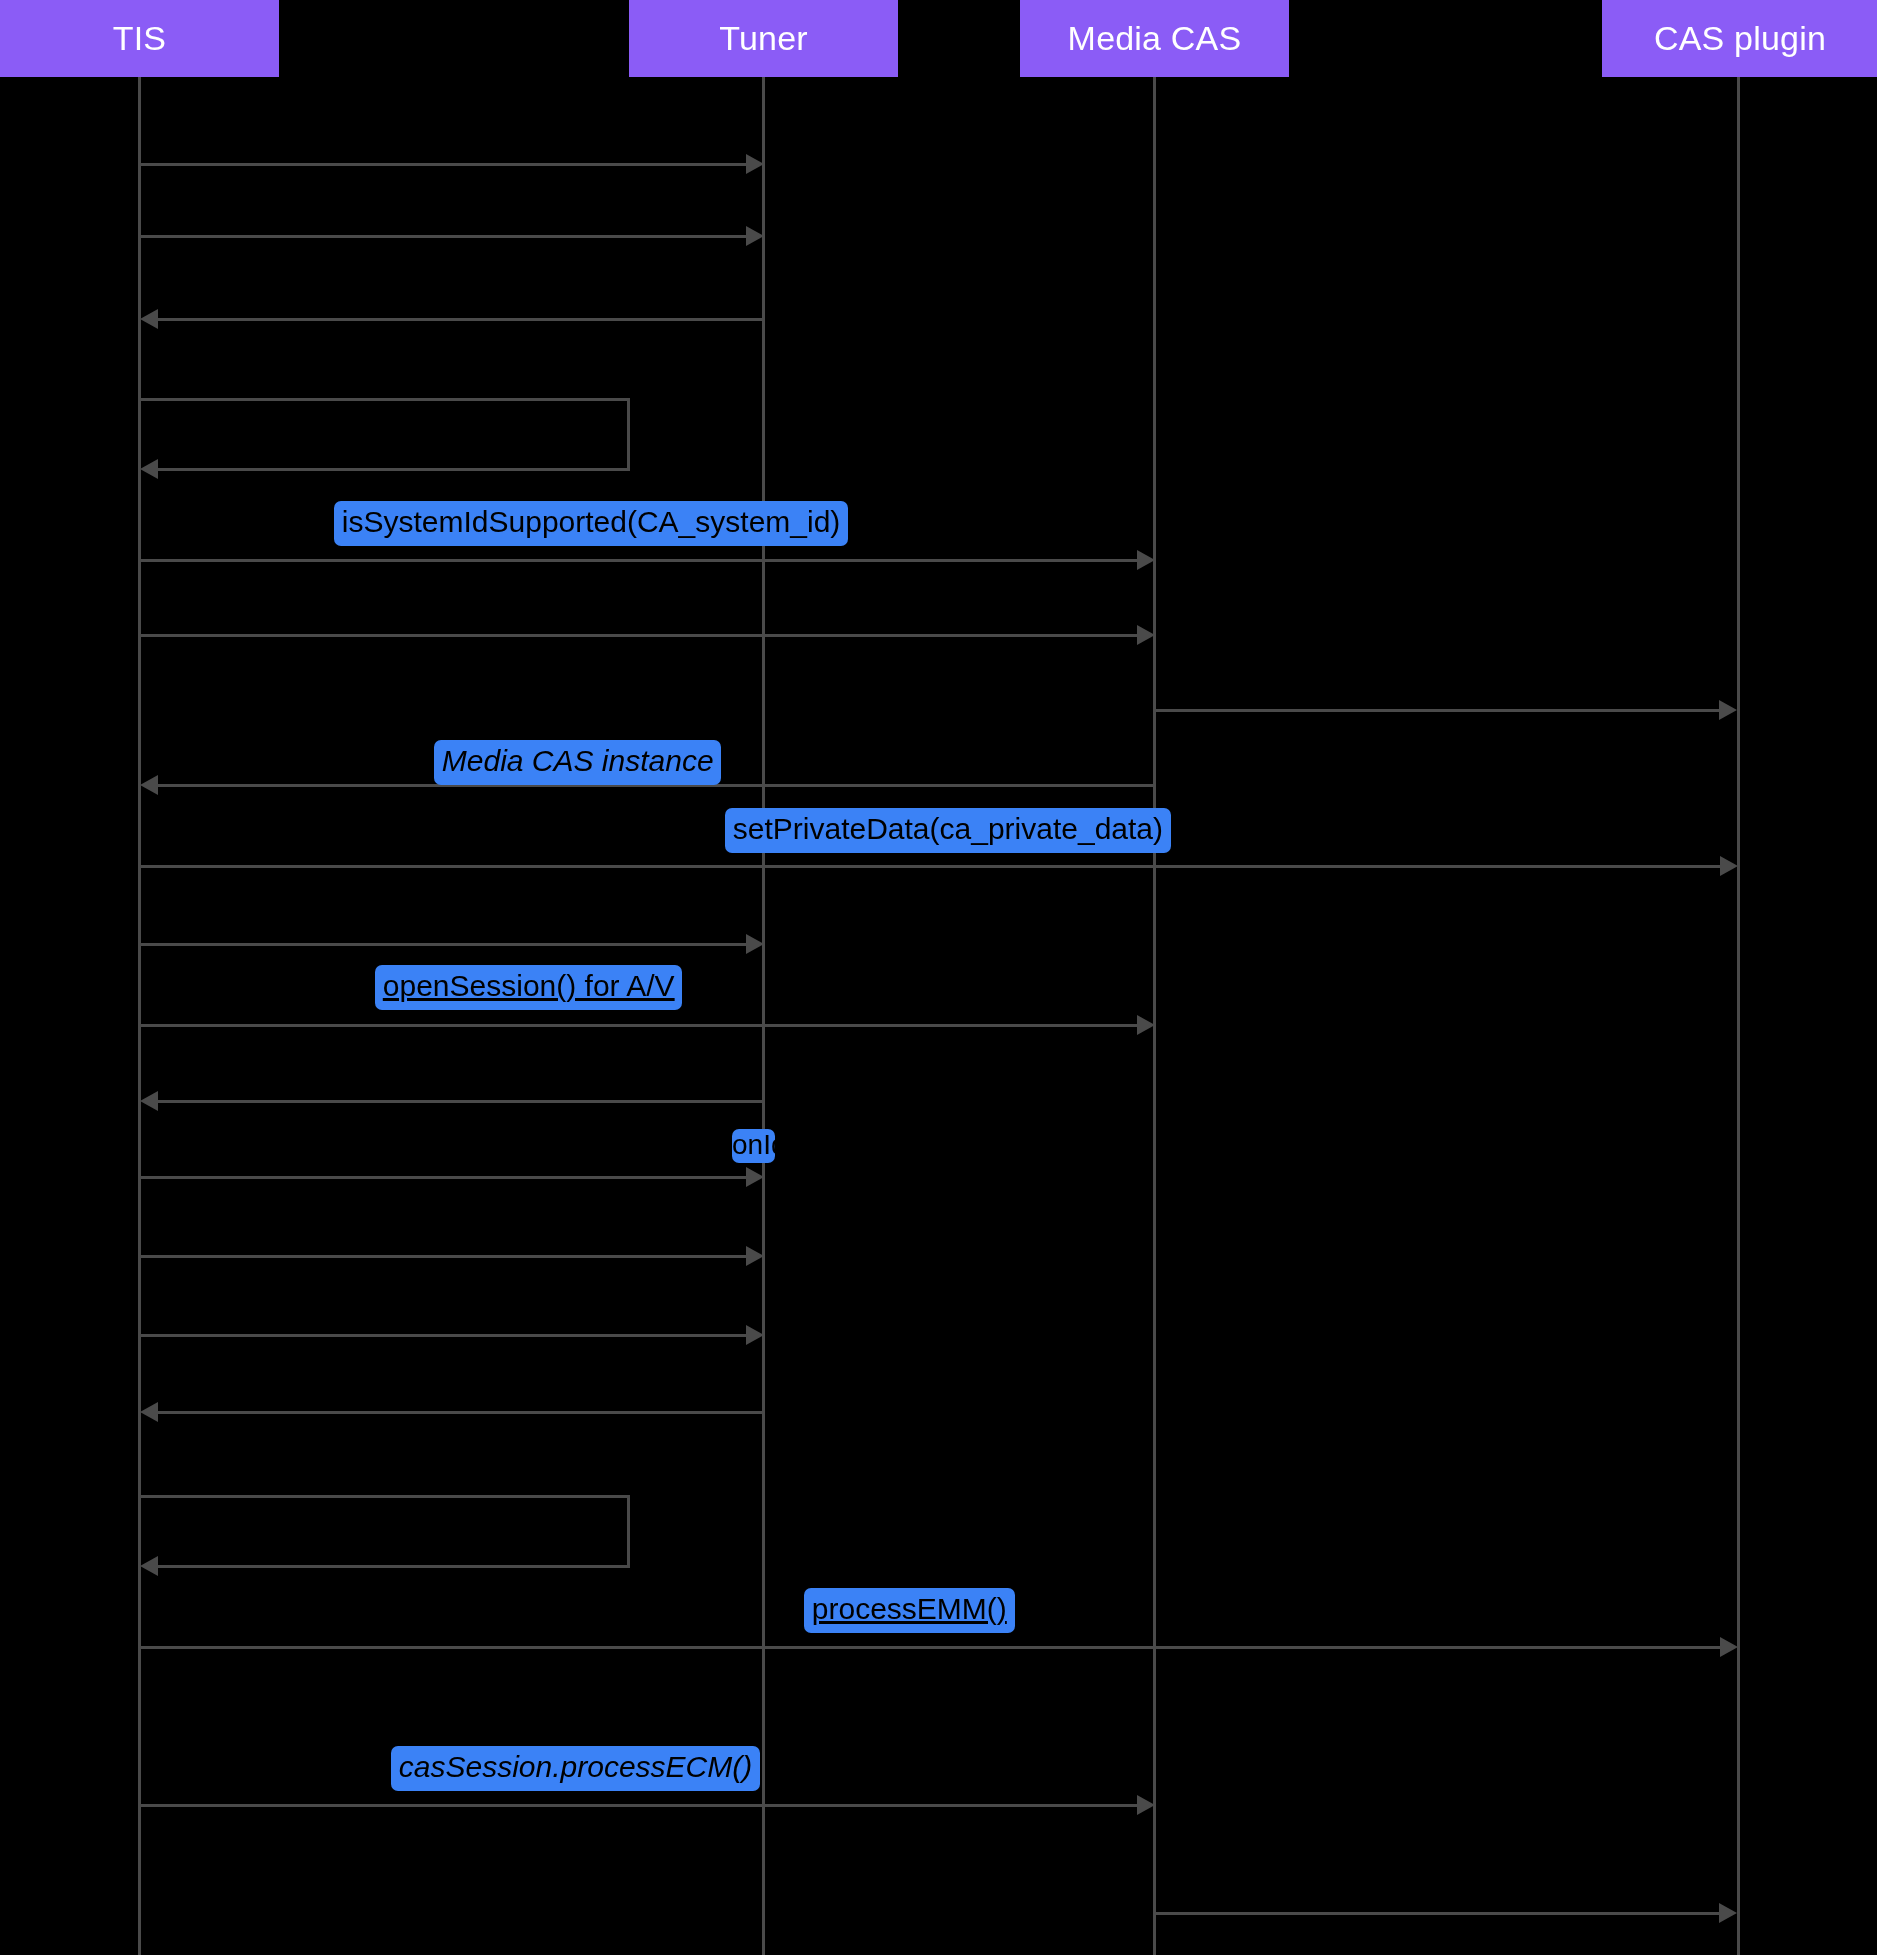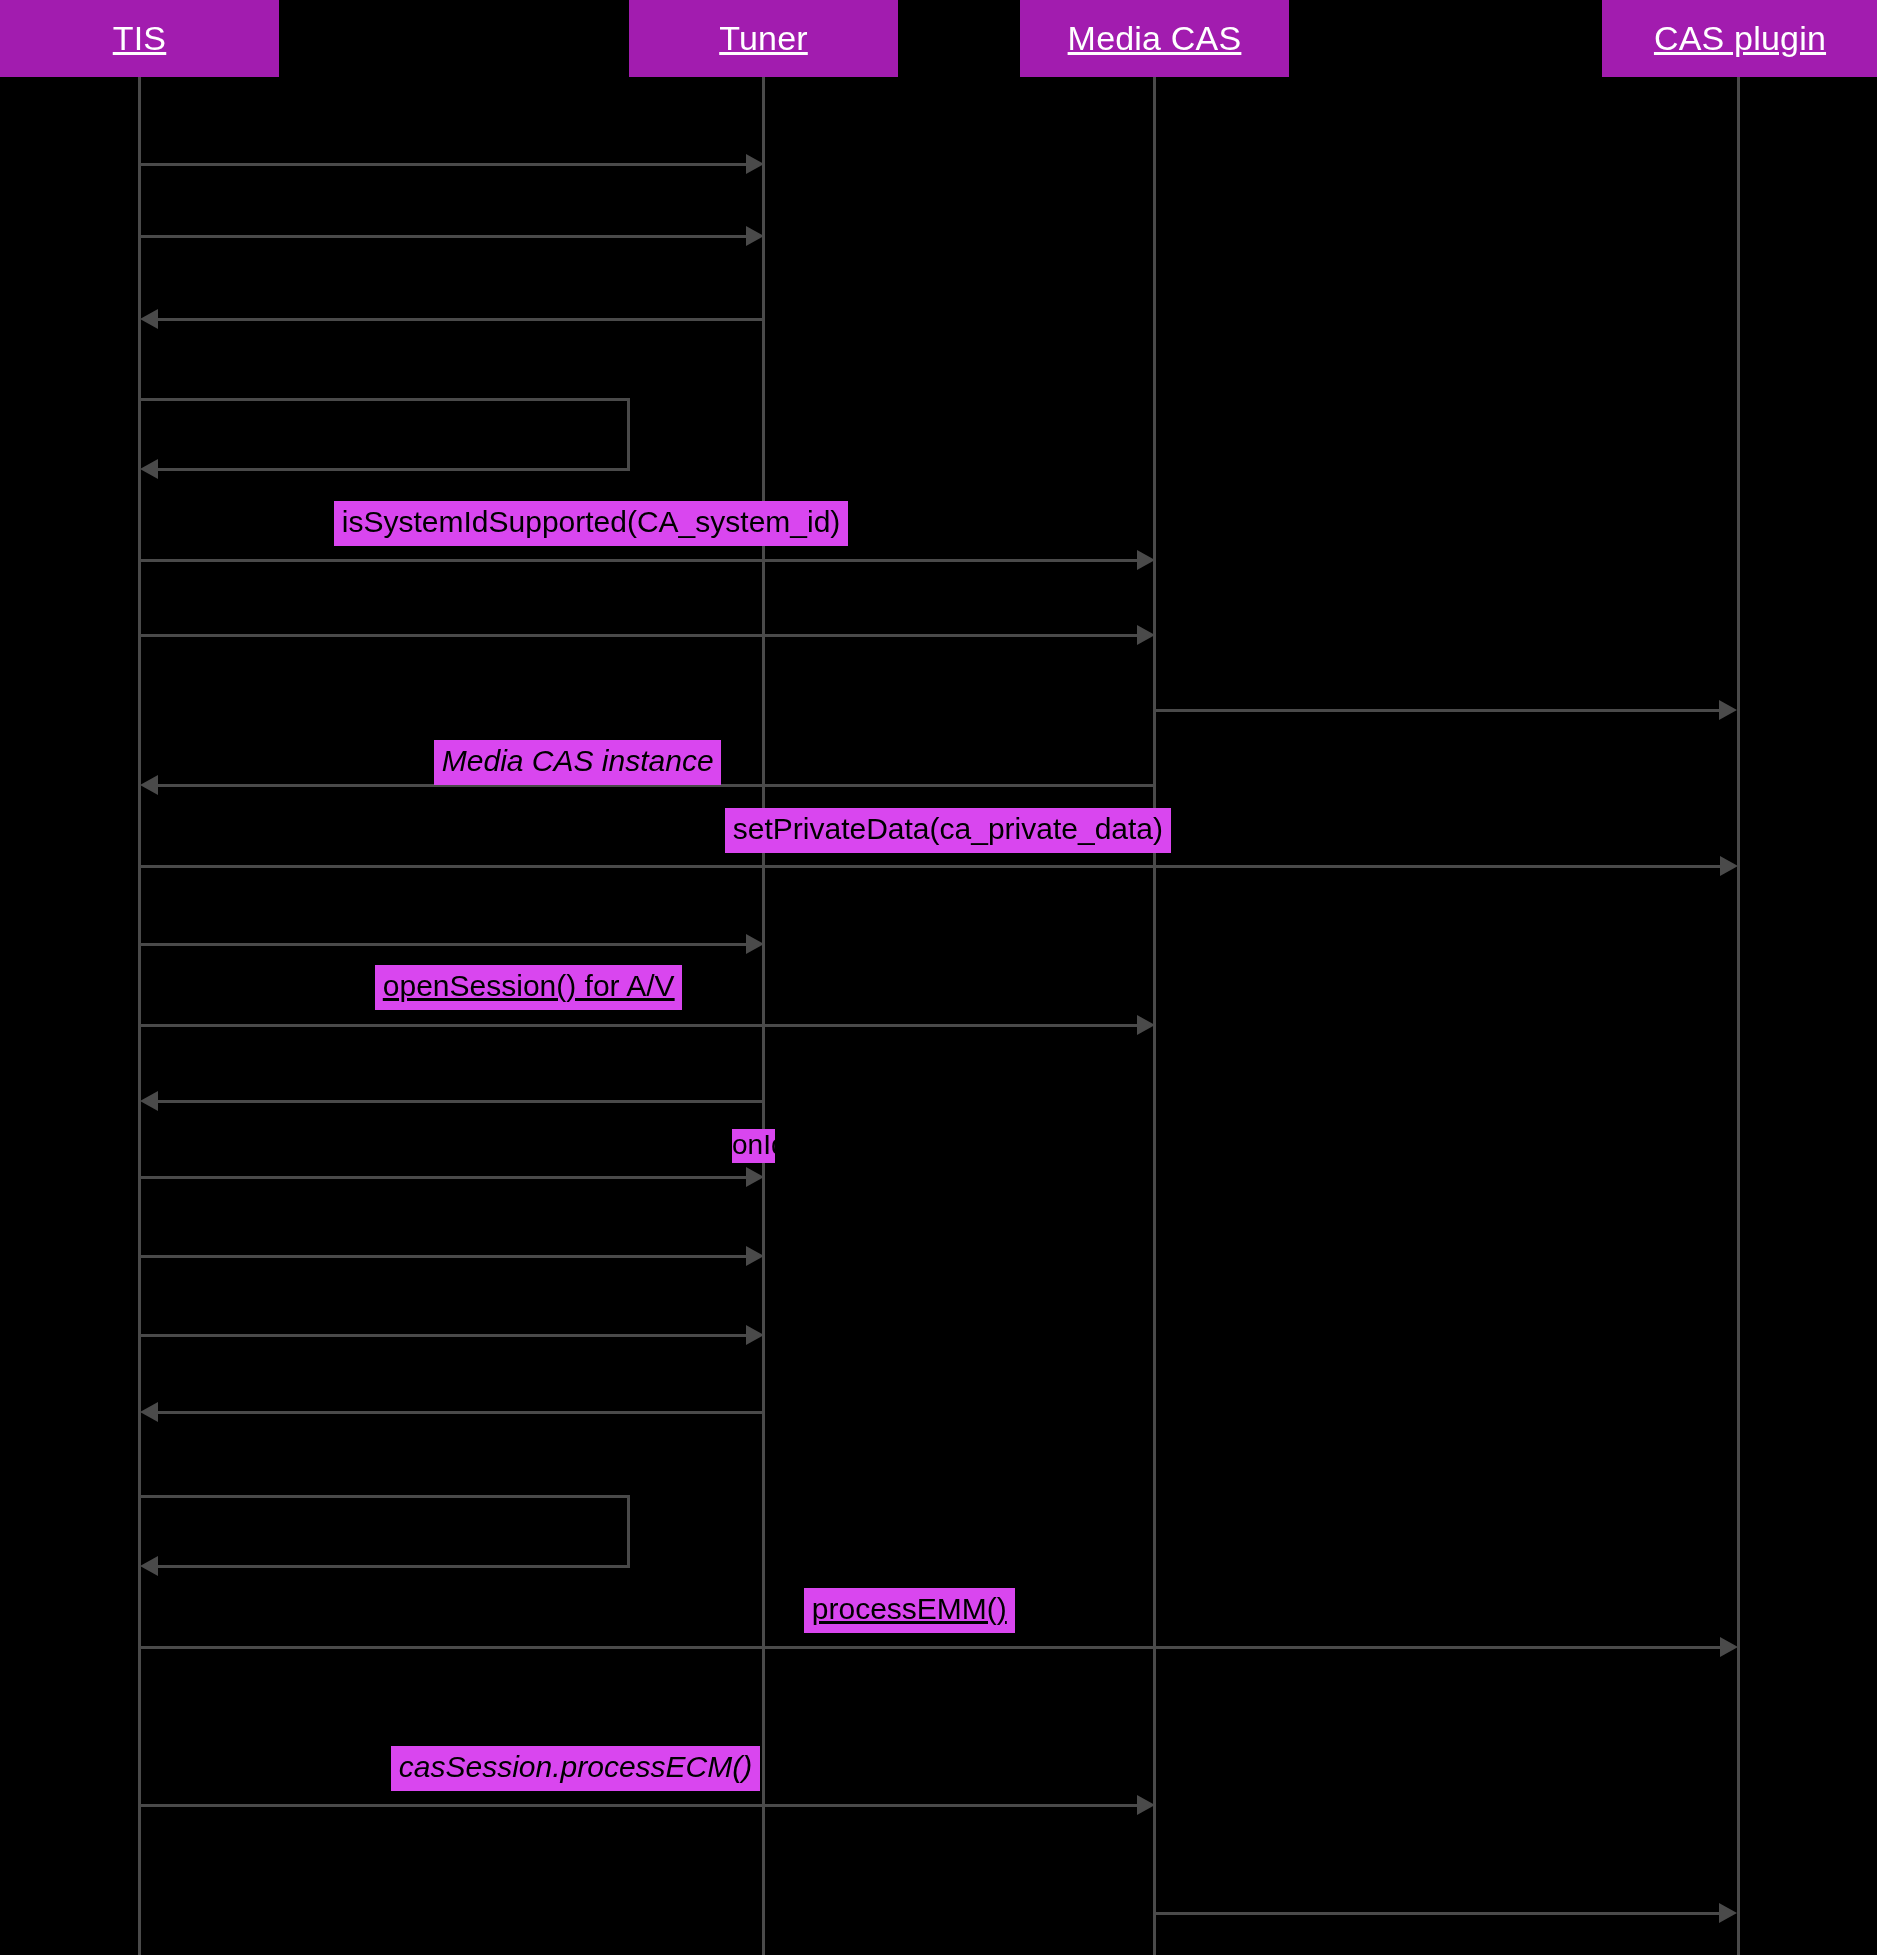--- a/index.html
+++ b/index.html
@@ -5,27 +5,26 @@
   html,body{margin:0;padding:0;background:#000;}
   #canvas{
     position:relative;
     width:1878px;height:2035px;
     background:#000000;
     font-family:"Liberation Sans", sans-serif;
     overflow:hidden;
   }
   .pbox{
     position:absolute;
-    background:#a21caf;
+    background:#8b5cf6;
     color:#ffffff;
     display:flex;align-items:center;justify-content:center;
     font-size:34px;
     letter-spacing:0.2px;
     box-sizing:border-box;
-    text-decoration:underline;
   }
   .lifeline{
     position:absolute;
     width:2.7px;
     background:#4A4A4A;
   }
   .msg{position:absolute;height:0;}
   .msg .line{
     position:absolute;
     left:0;top:0;
@@ -51,28 +50,29 @@
   .selfmsg .bot{position:absolute;left:0;height:2.7px;background:#4A4A4A;}
   .selfmsg .head{
     position:absolute;
     width:0;height:0;
     border-top:10.6px solid transparent;
     border-bottom:10.6px solid transparent;
     border-right:18px solid #4A4A4A;
   }
   .label{
     position:absolute;
-    background:#d946ef;
+    background:#3b82f6;
     color:#000000;
     font-size:30px;
     line-height:1.0;
     padding:6.3px 7.8px 8.6px 7.8px;
     white-space:nowrap;
     box-sizing:border-box;
     text-align:left;
+    border-radius:7px;
   }
   .label.clip{overflow:hidden;}
 </style>
 </head>
 <body>
 
 <div id="canvas">
 
   <div class="lifeline" style="left:138px;top:77px;height:1878px;"></div>
   <div class="lifeline" style="left:762px;top:77px;height:1878px;"></div>

